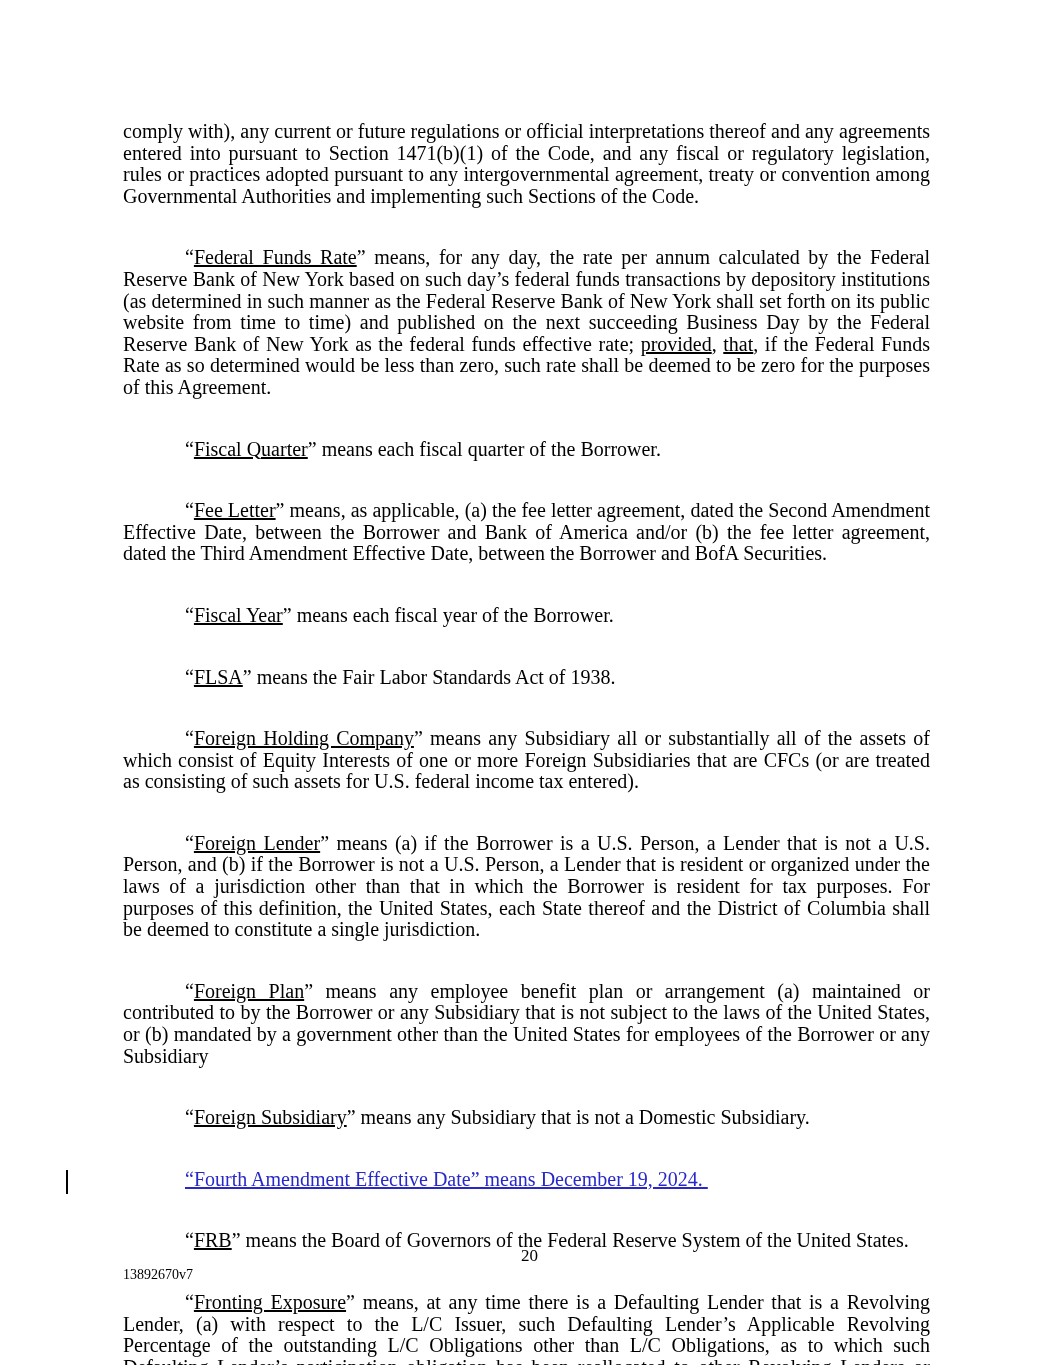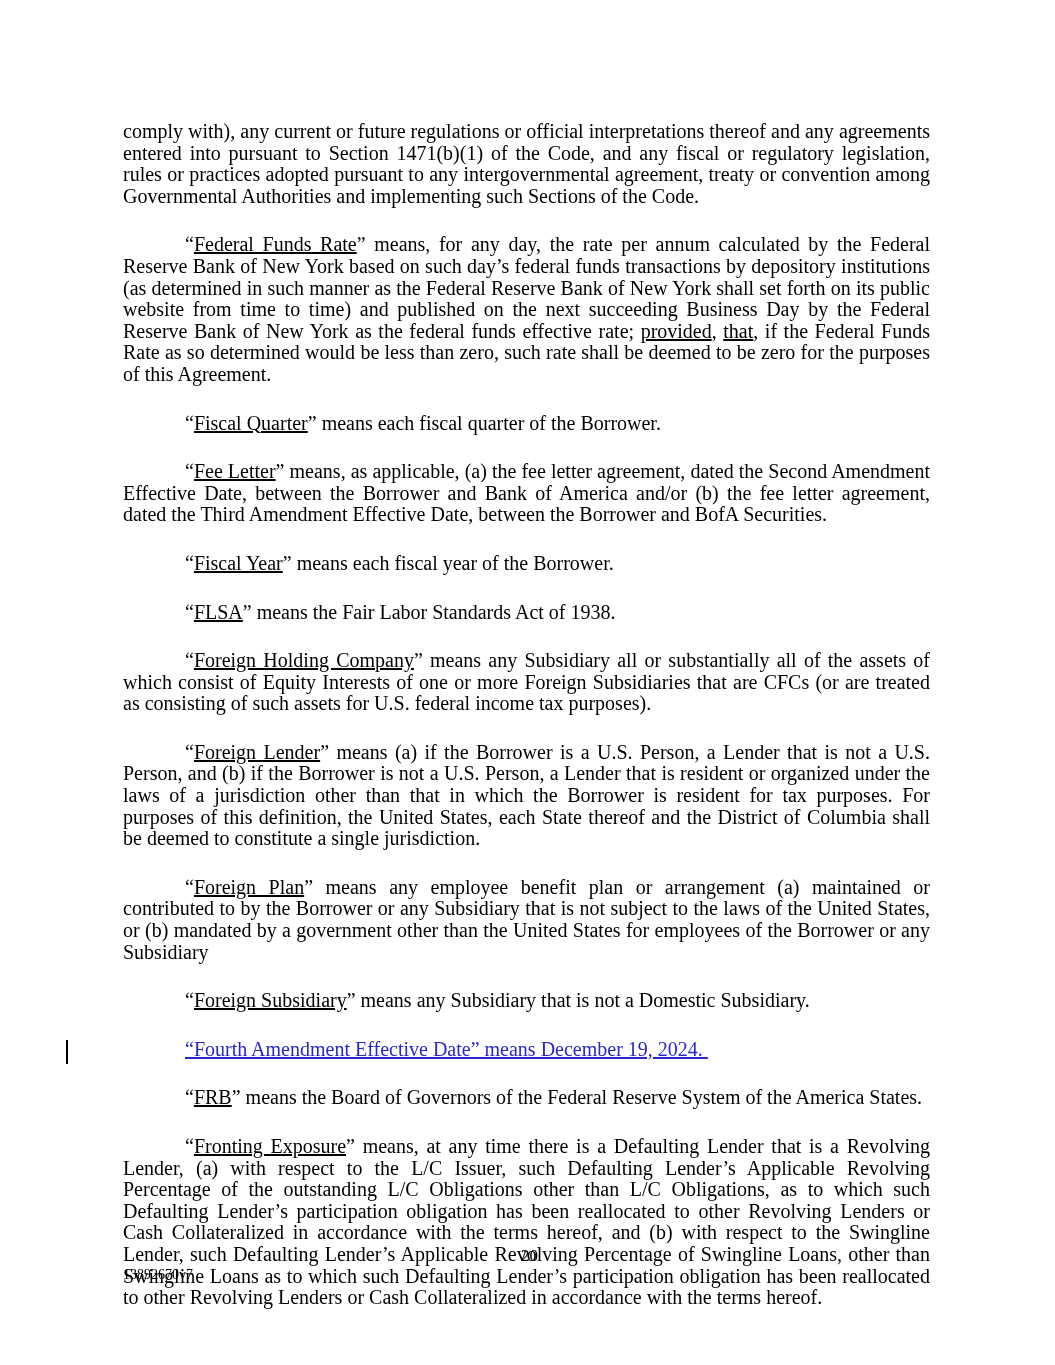--- a/index.html
+++ b/index.html
@@ -23,21 +23,21 @@
     width: 807px;
     font-size: 20px;
     line-height: 21.6px;
     text-align: justify;
   }
   .para {
     position: relative;
     margin: 0;
   }
   .para + .para {
-    margin-top: 27px;
+    margin-top: 40px;
   }
   .para.indent {
     text-indent: 62px;
   }
   .u {
     text-decoration: underline;
   }
   .insertion {
     color: var(--insertion-color, #2828c8);
   }
@@ -70,23 +70,23 @@
 <body>
 
 <div class="page">
   <div class="doc-body" id="doc-body">
       <p class="para"><span>comply with), any current or future regulations or official interpretations thereof and any agreements entered into pursuant to Section 1471(b)(1) of the Code, and any fiscal or regulatory legislation, rules or practices adopted pursuant to any intergovernmental agreement, treaty or convention among Governmental Authorities and implementing such Sections of the Code.</span></p>
       <p class="para indent"><span>“</span><span class="u">Federal Funds Rate</span><span>” means, for any day, the rate per annum calculated by the Federal Reserve Bank of New York based on such day’s federal funds transactions by depository institutions (as determined in such manner as the Federal Reserve Bank of New York shall set forth on its public website from time to time) and published on the next succeeding Business Day by the Federal Reserve Bank of New York as the federal funds effective rate; </span><span class="u">provided</span><span>, </span><span class="u">that</span><span>, if the Federal Funds Rate as so determined would be less than zero, such rate shall be deemed to be zero for the purposes of this Agreement.</span></p>
       <p class="para indent"><span>“</span><span class="u">Fiscal Quarter</span><span>” means each fiscal quarter of the Borrower.</span></p>
       <p class="para indent"><span>“</span><span class="u">Fee Letter</span><span>” means, as applicable, (a) the fee letter agreement, dated the Second Amendment Effective Date, between the Borrower and Bank of America and/or (b) the fee letter agreement, dated the Third Amendment Effective Date, between the Borrower and BofA Securities.</span></p>
       <p class="para indent"><span>“</span><span class="u">Fiscal Year</span><span>” means each fiscal year of the Borrower.</span></p>
       <p class="para indent"><span>“</span><span class="u">FLSA</span><span>” means the Fair Labor Standards Act of 1938.</span></p>
-      <p class="para indent"><span>“</span><span class="u">Foreign Holding Company</span><span>” means any Subsidiary all or substantially all of the assets of which consist of Equity Interests of one or more Foreign Subsidiaries that are CFCs (or are treated as consisting of such assets for U.S. federal income tax purposes).</span></p>
+      <p class="para indent"><span>“</span><span class="u">Foreign Holding Company</span><span>” means any Subsidiary all or substantially all of the assets of which consist of Equity Interests of one or more Foreign Subsidiaries that are CFCs (or are treated as consisting of such assets for U.S. federal income tax entered).</span></p>
       <p class="para indent"><span>“</span><span class="u">Foreign Lender</span><span>” means (a) if the Borrower is a U.S. Person, a Lender that is not a U.S. Person, and (b) if the Borrower is not a U.S. Person, a Lender that is resident or organized under the laws of a jurisdiction other than that in which the Borrower is resident for tax purposes.  For purposes of this definition, the United States, each State thereof and the District of Columbia shall be deemed to constitute a single jurisdiction.</span></p>
       <p class="para indent"><span>“</span><span class="u">Foreign Plan</span><span>” means any employee benefit plan or arrangement (a) maintained or contributed to by the Borrower or any Subsidiary that is not subject to the laws of the United States, or (b) mandated by a government other than the United States for employees of the Borrower or any Subsidiary</span></p>
       <p class="para indent"><span>“</span><span class="u">Foreign Subsidiary</span><span>” means any Subsidiary that is not a Domestic Subsidiary.</span></p>
       <p class="para indent insertion"><span class="change-bar"></span><span class="u">“Fourth Amendment Effective Date” means December 19, 2024.&nbsp;</span></p>
-      <p class="para indent"><span>“</span><span class="u">FRB</span><span>” means the Board of Governors of the Federal Reserve System of the America States.</span></p>
+      <p class="para indent"><span>“</span><span class="u">FRB</span><span>” means the Board of Governors of the Federal Reserve System of the United States.</span></p>
       <p class="para indent"><span>“</span><span class="u">Fronting Exposure</span><span>” means, at any time there is a Defaulting Lender that is a Revolving Lender, (a) with respect to the L/C Issuer, such Defaulting Lender’s Applicable Revolving Percentage of the outstanding L/C Obligations other than L/C Obligations, as to which such Defaulting Lender’s participation obligation has been reallocated to other Revolving Lenders or Cash Collateralized in accordance with the terms hereof, and (b) with respect to the Swingline Lender, such Defaulting Lender’s Applicable Revolving Percentage of Swingline Loans, other than Swingline Loans as to which such Defaulting Lender’s participation obligation has been reallocated to other Revolving Lenders or Cash Collateralized in accordance with the terms hereof.</span></p>
     </div>
   <div class="page-number">20</div>
   <div class="doc-id">13892670v7</div>
 </div>
 
 </body></html>

